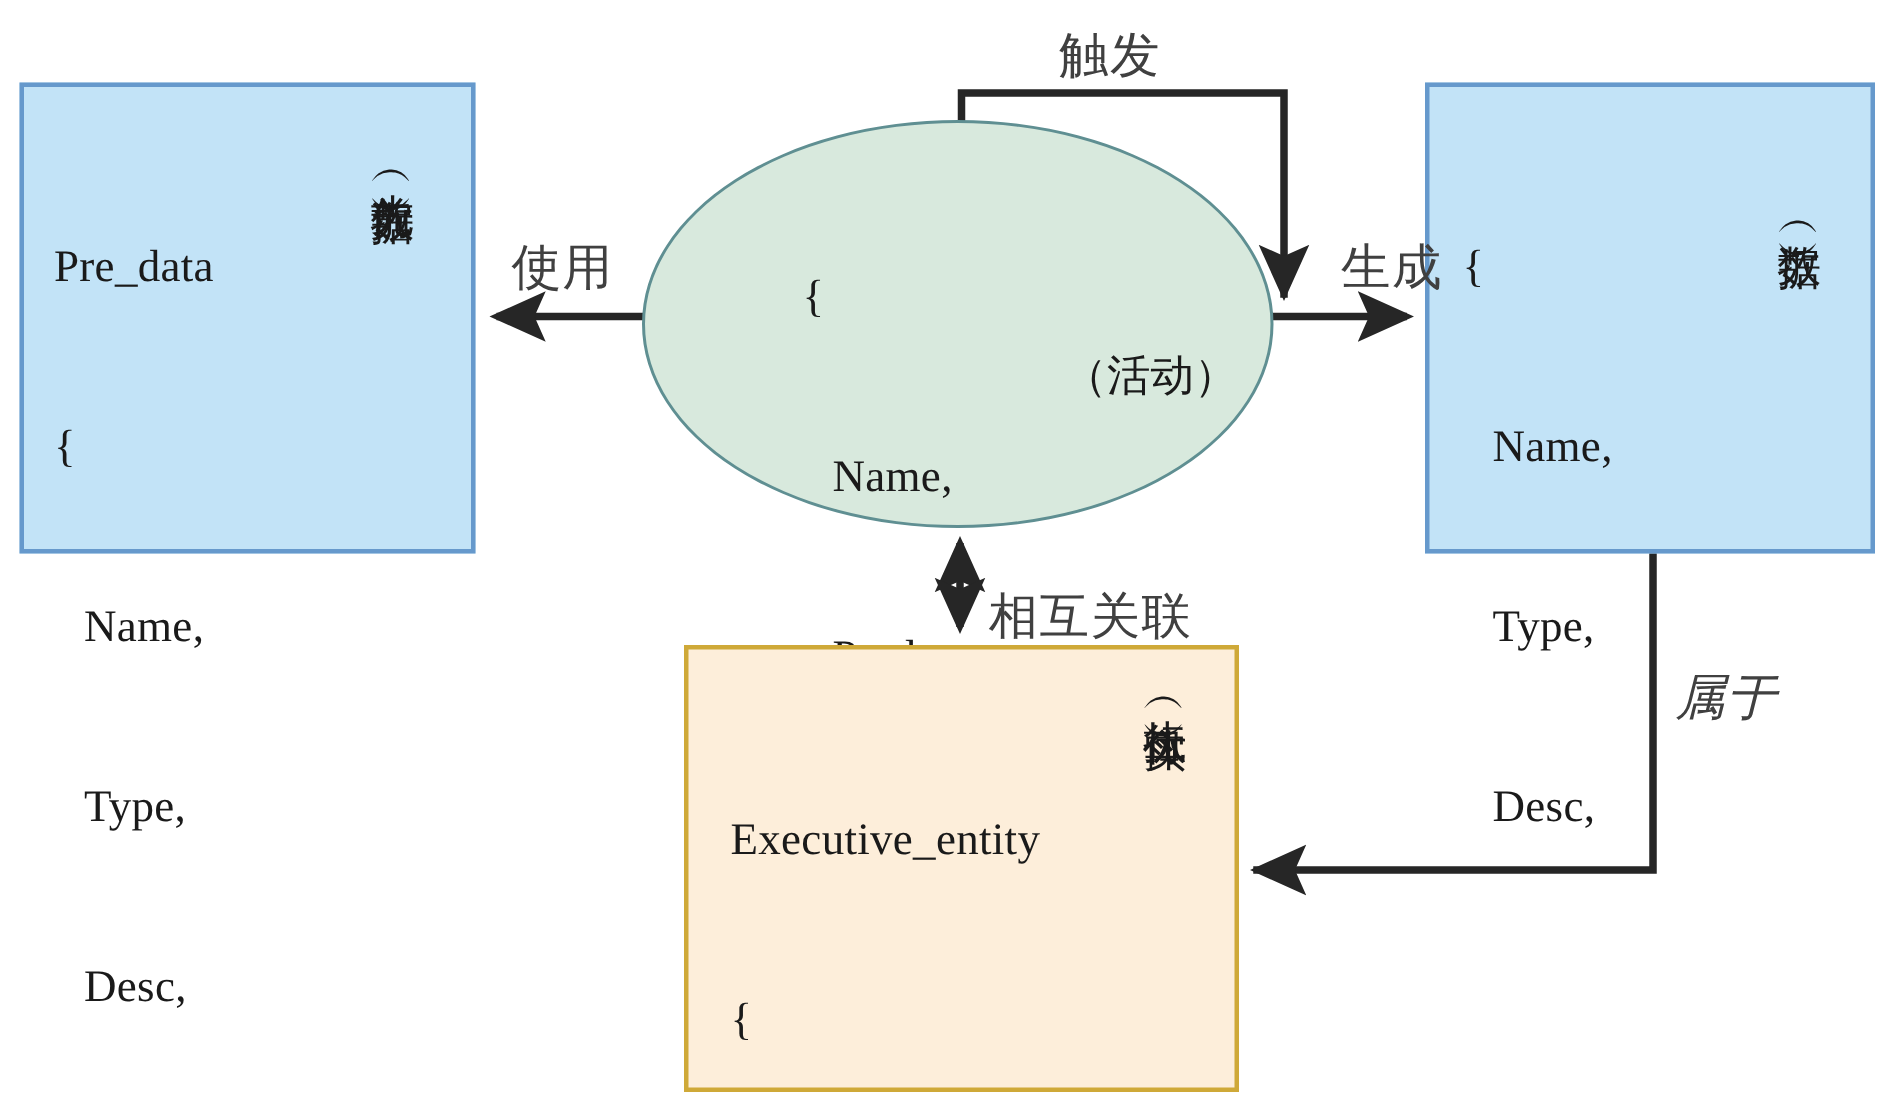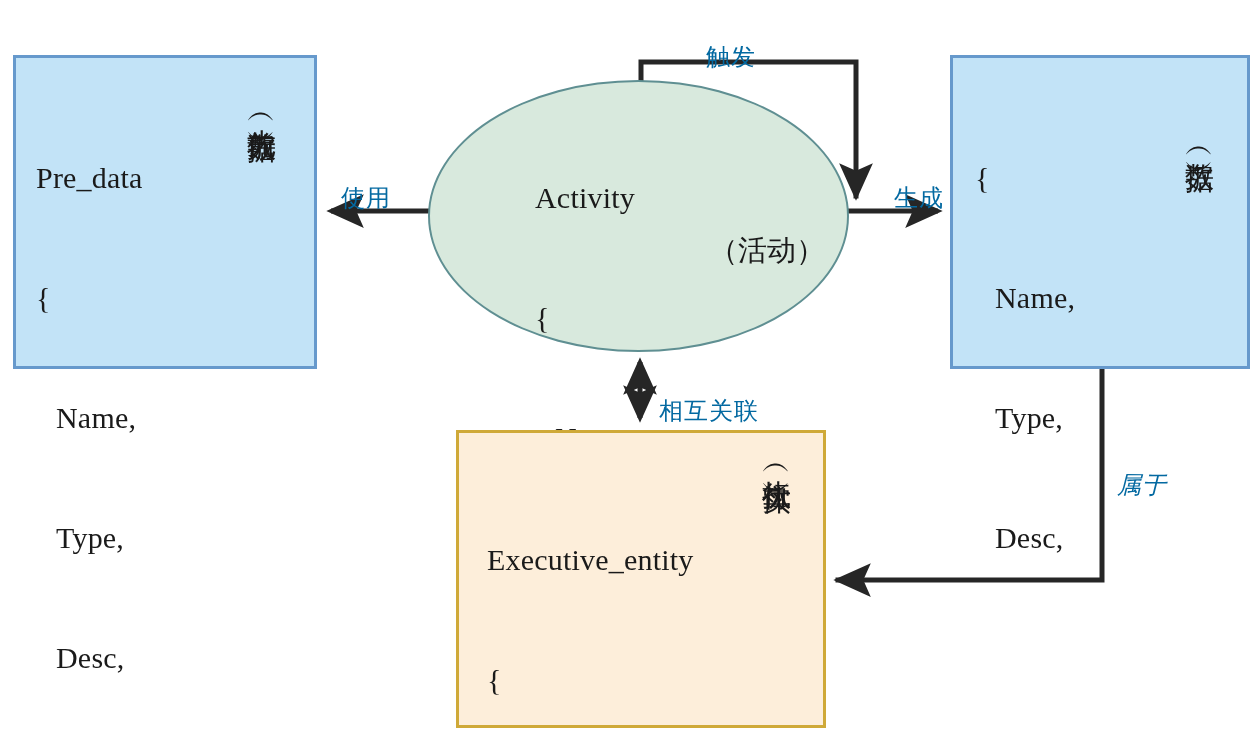--- a/index.html
+++ b/index.html
@@ -75,25 +75,24 @@
     position: absolute;
     font-family: "DejaVu Sans", "Liberation Sans", sans-serif;
     font-size: 29px;
     white-space: nowrap;
   }
 
   
   .edge-label {
     position: absolute;
     font-family: "DejaVu Sans", "Liberation Sans", sans-serif;
-    font-size: 24px;
-    color: #0369a1;
+    font-size: 33px;
+    color: #404040;
     white-space: nowrap;
     letter-spacing: 1px;
-    margin-top: 26px;
   }
 </style>
 </head>
 <body>
 
 <div id="canvas">
 
   <svg id="edges" viewBox="0 0 1260 741" xmlns="http://www.w3.org/2000/svg">
     <defs>
       <marker id="arrowEnd" viewBox="0 0 12 12" refX="10.5" refY="6" markerWidth="7.5" markerHeight="7.5" orient="auto-start-reverse">
@@ -132,21 +131,20 @@
     <span class="indent">Name,</span>
     <span class="indent">Type,</span>
     <span class="indent">Desc,</span>
     
     
   </div>
   <div class="gloss-v" style="left:247px; top:104px;">（先前数据）</div>
 
   <div class="node ellipse" style="left:428px; top:80px; width:421px; height:272px;"></div>
   <div class="schema" style="left:535px; top:98px;">
-    <span class="flush">Activity</span>
     <span class="flush">{</span>
     <span class="indent">Name,</span>
     <span class="indent">Predata，</span>
     <span class="indent">Time</span>
     
   </div>
   <div class="gloss-h" style="left:709px; top:195px;margin-top:36px;">（活动）</div>
 
   <div class="node node-box box-blue" style="left:950px; top:55px; width:300px; height:314px;"></div>
   <div class="schema" style="left:975px; top:78px;">
@@ -166,16 +164,16 @@
     
     
     
     
   </div>
   <div class="gloss-v" style="left:762px; top:455px;">（执行实体）</div>
 
   <div class="edge-label" style="left:706px; top:15px;">触发</div>
   <div class="edge-label" style="left:341px; top:156px;">使用</div>
   <div class="edge-label" style="left:894px; top:156px;">生成</div>
-  <div class="edge-label" style="left:659px; top:369px;">相互关联</div>
+  <div class="edge-label" style="left:659px; top:389px;">相互关联</div>
   <div class="edge-label" style="left:1117px; top:443px;font-style:italic;">属于</div>
 
 </div>
 
 </body></html>

